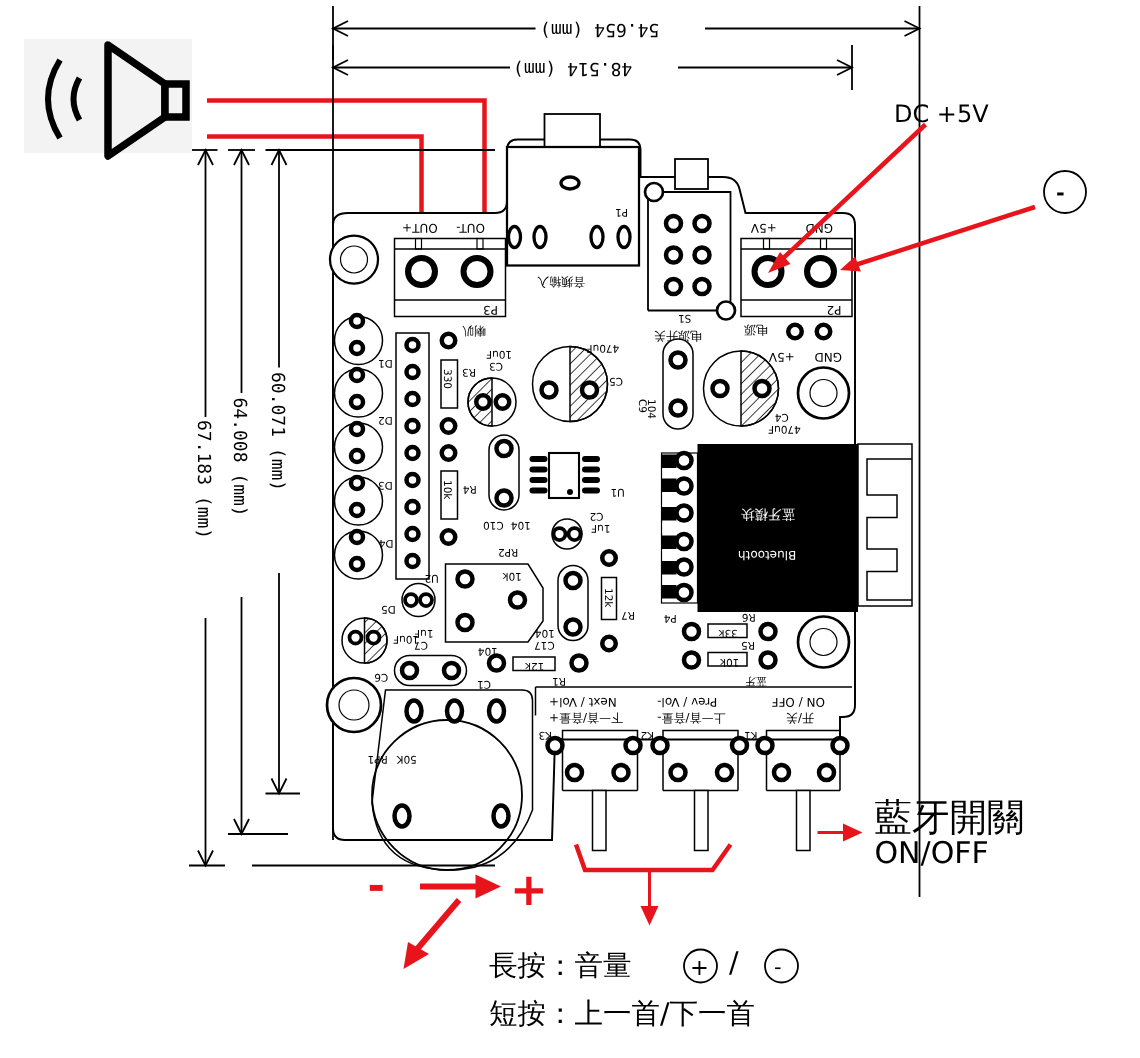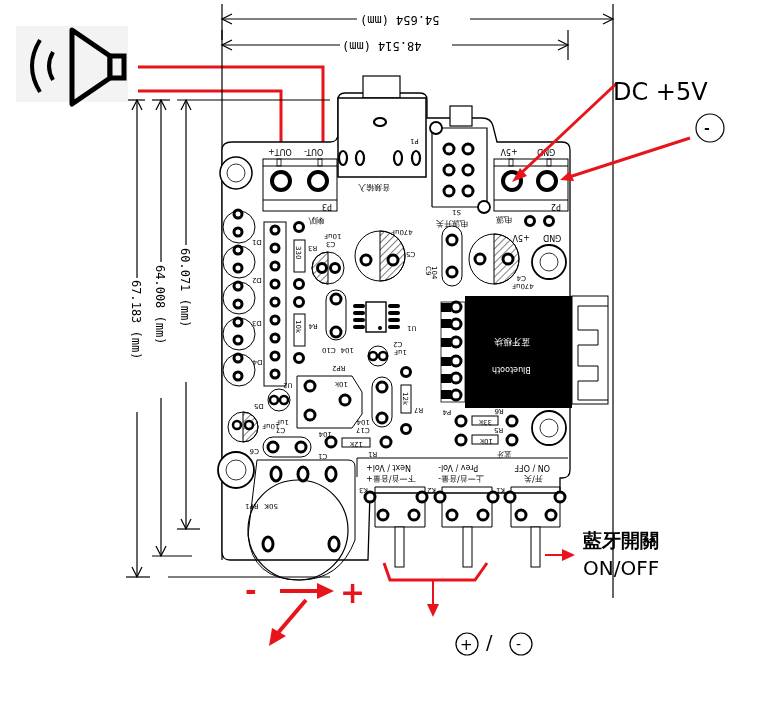--- a/index.html
+++ b/index.html
@@ -470,17 +470,19 @@
 
   <circle cx="710" cy="128" r="14" fill="#fff" stroke="#000" stroke-width="1.2"></circle>
   <text x="704" y="133" font-size="14" font-weight="bold" font-family="DejaVu Sans, sans-serif">-</text>
 
   <circle cx="467" cy="644" r="11" fill="#fff" stroke="#000" stroke-width="1.2"></circle>
   <text x="460" y="650" font-size="15" font-family="DejaVu Sans, sans-serif">+</text>
   <circle cx="521" cy="644" r="11" fill="#fff" stroke="#000" stroke-width="1.2"></circle>
   <text x="516" y="649" font-size="14" font-family="DejaVu Sans, sans-serif">-</text>
 </svg>
 
-<div class="lbl" style="left:613px; top:66px; font-size:24px;margin-top:12px;">DC +5V</div>
-<div class="lbl" style="left:583px; top:528px; font-size:19px;font-weight:bold;">藍牙開關</div>
+<div class="lbl" style="left:596px; top:66px; font-size:16px;">DC +5V</div>
+<div class="lbl" style="left:583px; top:528px; font-size:25px;">藍牙開關</div>
 <div class="lbl" style="left:583px; top:556px; font-size:20px;">ON/OFF</div>
+<div class="lbl" style="left:326px; top:631px; font-size:19px;">長按：音量</div>
 <div class="lbl" style="left:486px; top:631px; font-size:19px;">/</div>
+<div class="lbl" style="left:326px; top:663px; font-size:19px;">短按：上一首/下一首</div>
 </div>
 
 </body></html>

